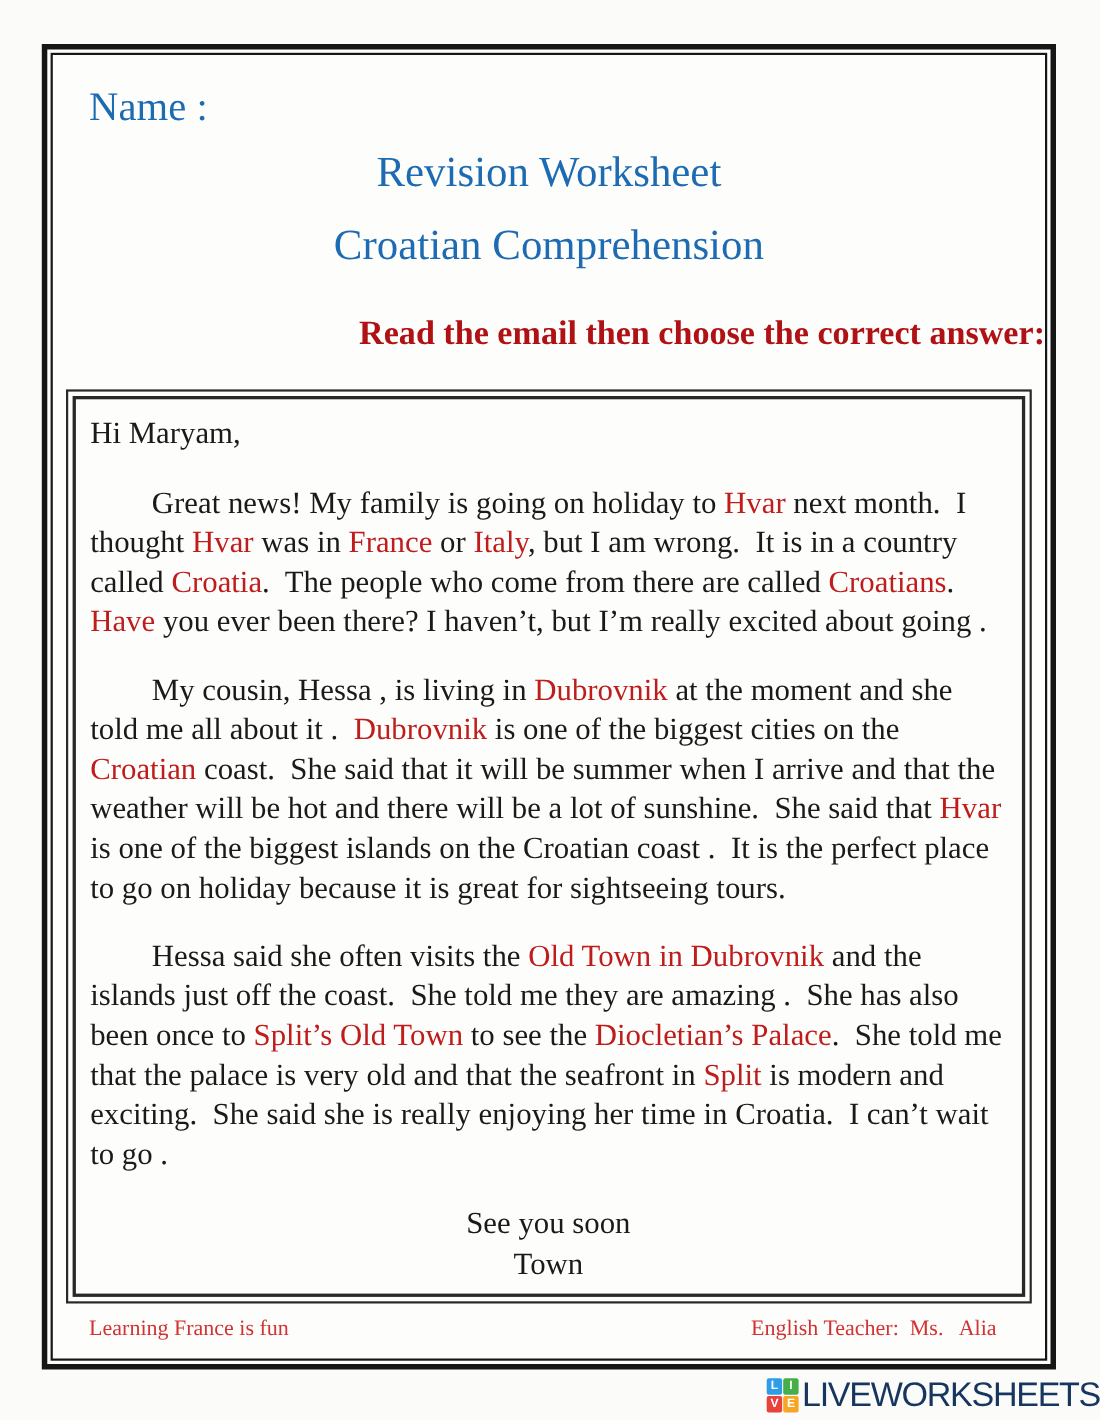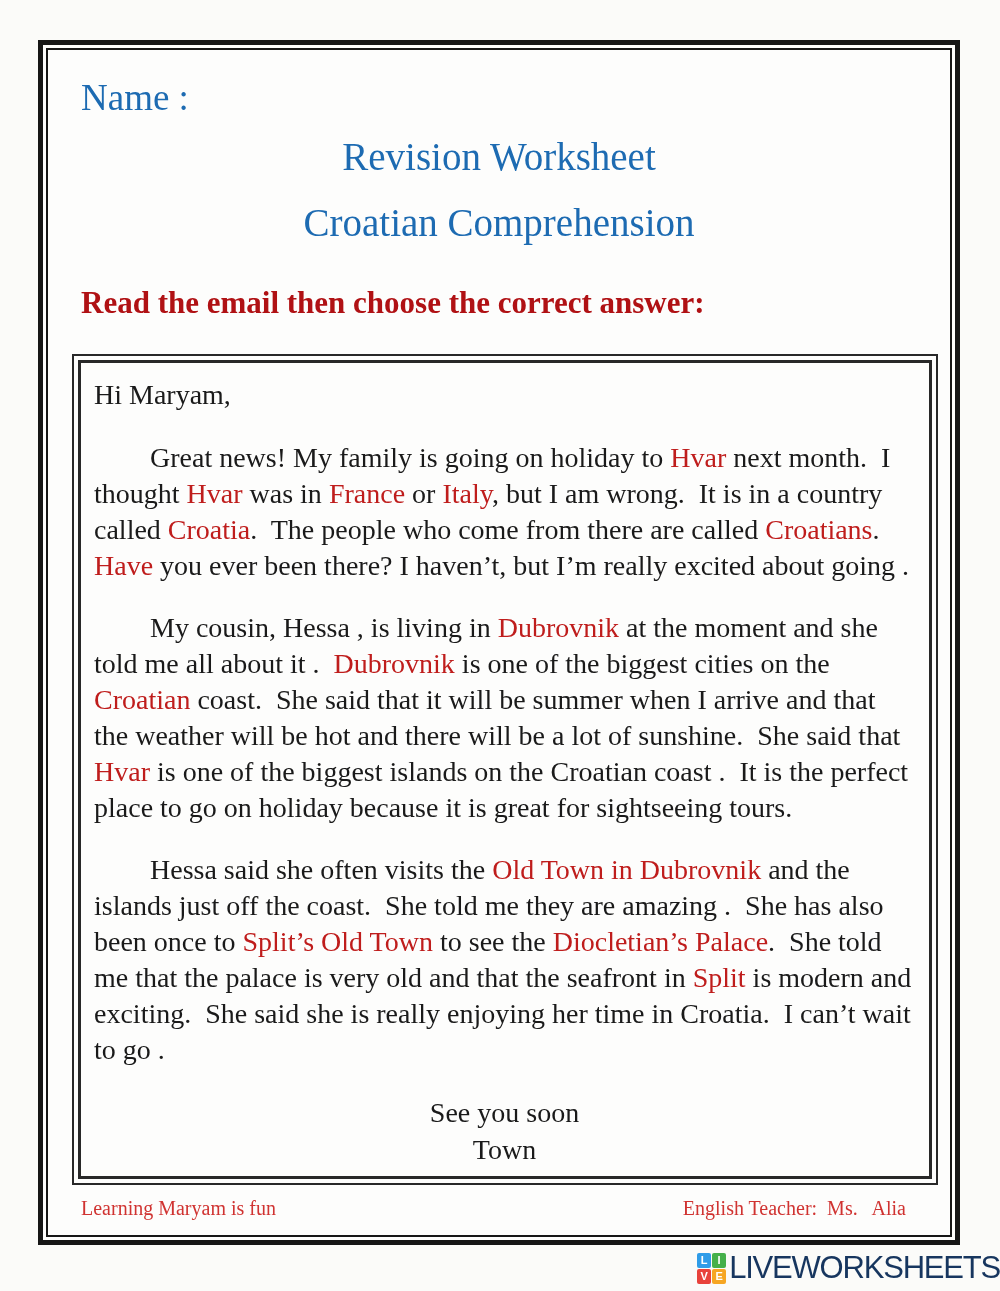--- a/index.html
+++ b/index.html
@@ -30,24 +30,24 @@
     display:flex;justify-content:space-between;align-items:baseline;
     padding:0 62px 0 33px;color:var(--blue);font-size:37px;line-height:44px;flex-direction:column;
   }
   .grade{white-space:pre;}
   .title{
     text-align:center;color:var(--blue);font-size:39px;line-height:58px;
     margin-top:8px;
   }
   .instruction{
     color:var(--heading-red);font-weight:bold;font-size:31px;
-    padding-left:33px;margin-top:32px;line-height:38px;
+    padding-left:13px;margin-top:32px;line-height:38px;text-align:right;
   }
   .email-outer{
-    margin:32px 12px 0 24px;border:2px solid #282828;padding:4px;background:#fdfdfc;
+    margin:32px 12px 0 12px;border:2px solid #282828;padding:4px;background:#fdfdfc;
   }
   .email-inner{
     border:3px solid #282828;padding:14px 14px 8px 13px;
     font-size:28px;line-height:36px;
   }
   .greeting{margin:0 0 27px 0;}
   .para{margin:0 0 26px 0;text-indent:56px;white-space:pre-wrap;}
   .para .hl{color:var(--hl-red);}
   .closing{text-align:center;line-height:37px;margin-top:4px;}
   .footer-left{
@@ -100,21 +100,21 @@
             <p class="para"><span>My cousin, Hessa , is living in </span><span class="hl">Dubrovnik</span><span> at the moment and she told me all about it .  </span><span class="hl">Dubrovnik</span><span> is one of the biggest cities on the </span><span class="hl">Croatian</span><span> coast.  She said that it will be summer when I arrive and that the weather will be hot and there will be a lot of sunshine.  She said that </span><span class="hl">Hvar</span><span> is one of the biggest islands on the Croatian coast .  It is the perfect place to go on holiday because it is great for sightseeing tours.</span></p>
             <p class="para"><span>Hessa said she often visits the </span><span class="hl">Old Town in Dubrovnik</span><span> and the islands just off the coast.  She told me they are amazing .  She has also been once to </span><span class="hl">Split’s Old Town</span><span> to see the </span><span class="hl">Diocletian’s Palace</span><span>.  She told me that the palace is very old and that the seafront in </span><span class="hl">Split</span><span> is modern and exciting.  She said she is really enjoying her time in Croatia.  I can’t wait to go .</span></p>
           </div>
         <div class="closing">
           <div>See you soon</div>
           <div>Town</div>
         </div>
       </div>
     </div>
 
-    <div class="footer-left">Learning Maryam is fun</div>
+    <div class="footer-left">Learning France is fun</div>
     <div class="footer-right">English Teacher:  Ms.   Alia</div>
   </div>
 </div>
 
 <div class="brand">
   <div class="brand-icon">
       <div class="brand-cell" style="background: rgb(47, 156, 232);">L</div>
       <div class="brand-cell" style="background: rgb(69, 176, 74);">I</div>
       <div class="brand-cell" style="background: rgb(232, 66, 59);">V</div>
       <div class="brand-cell" style="background: rgb(246, 166, 35);">E</div>

